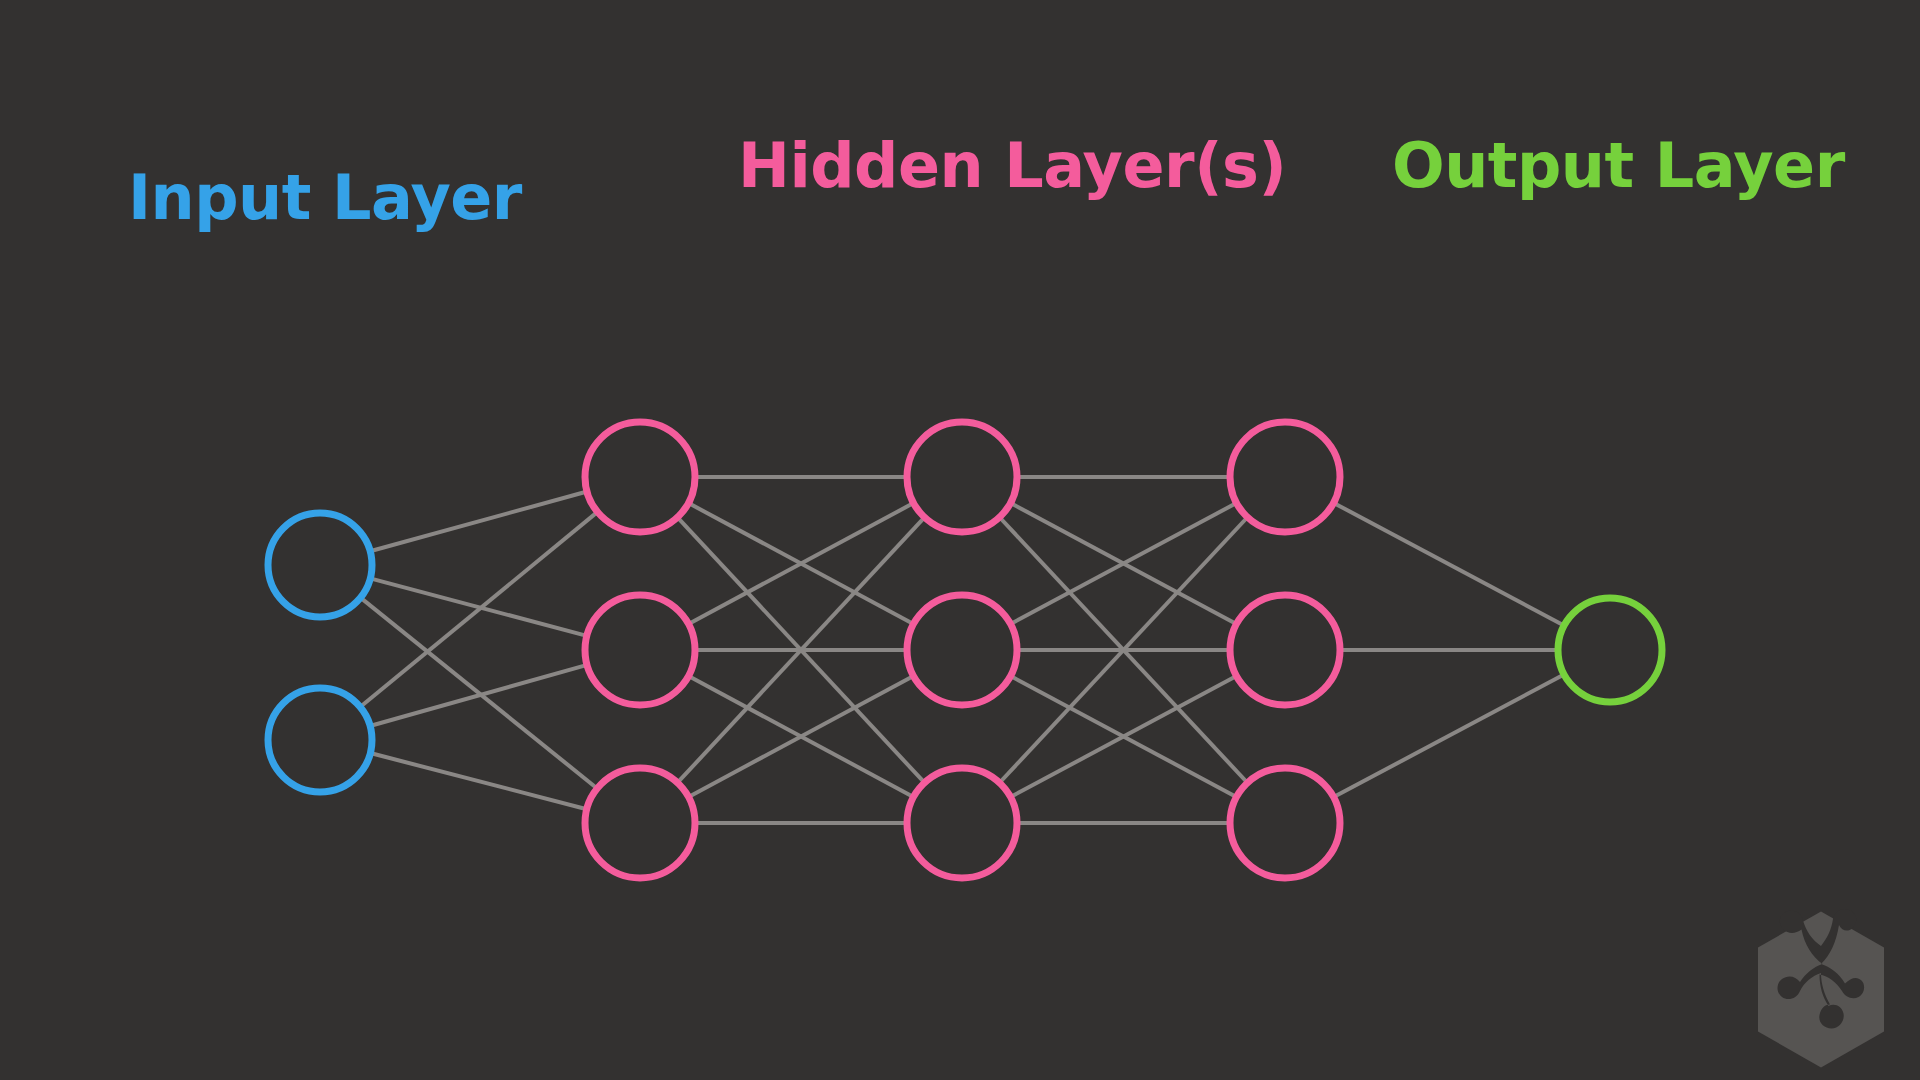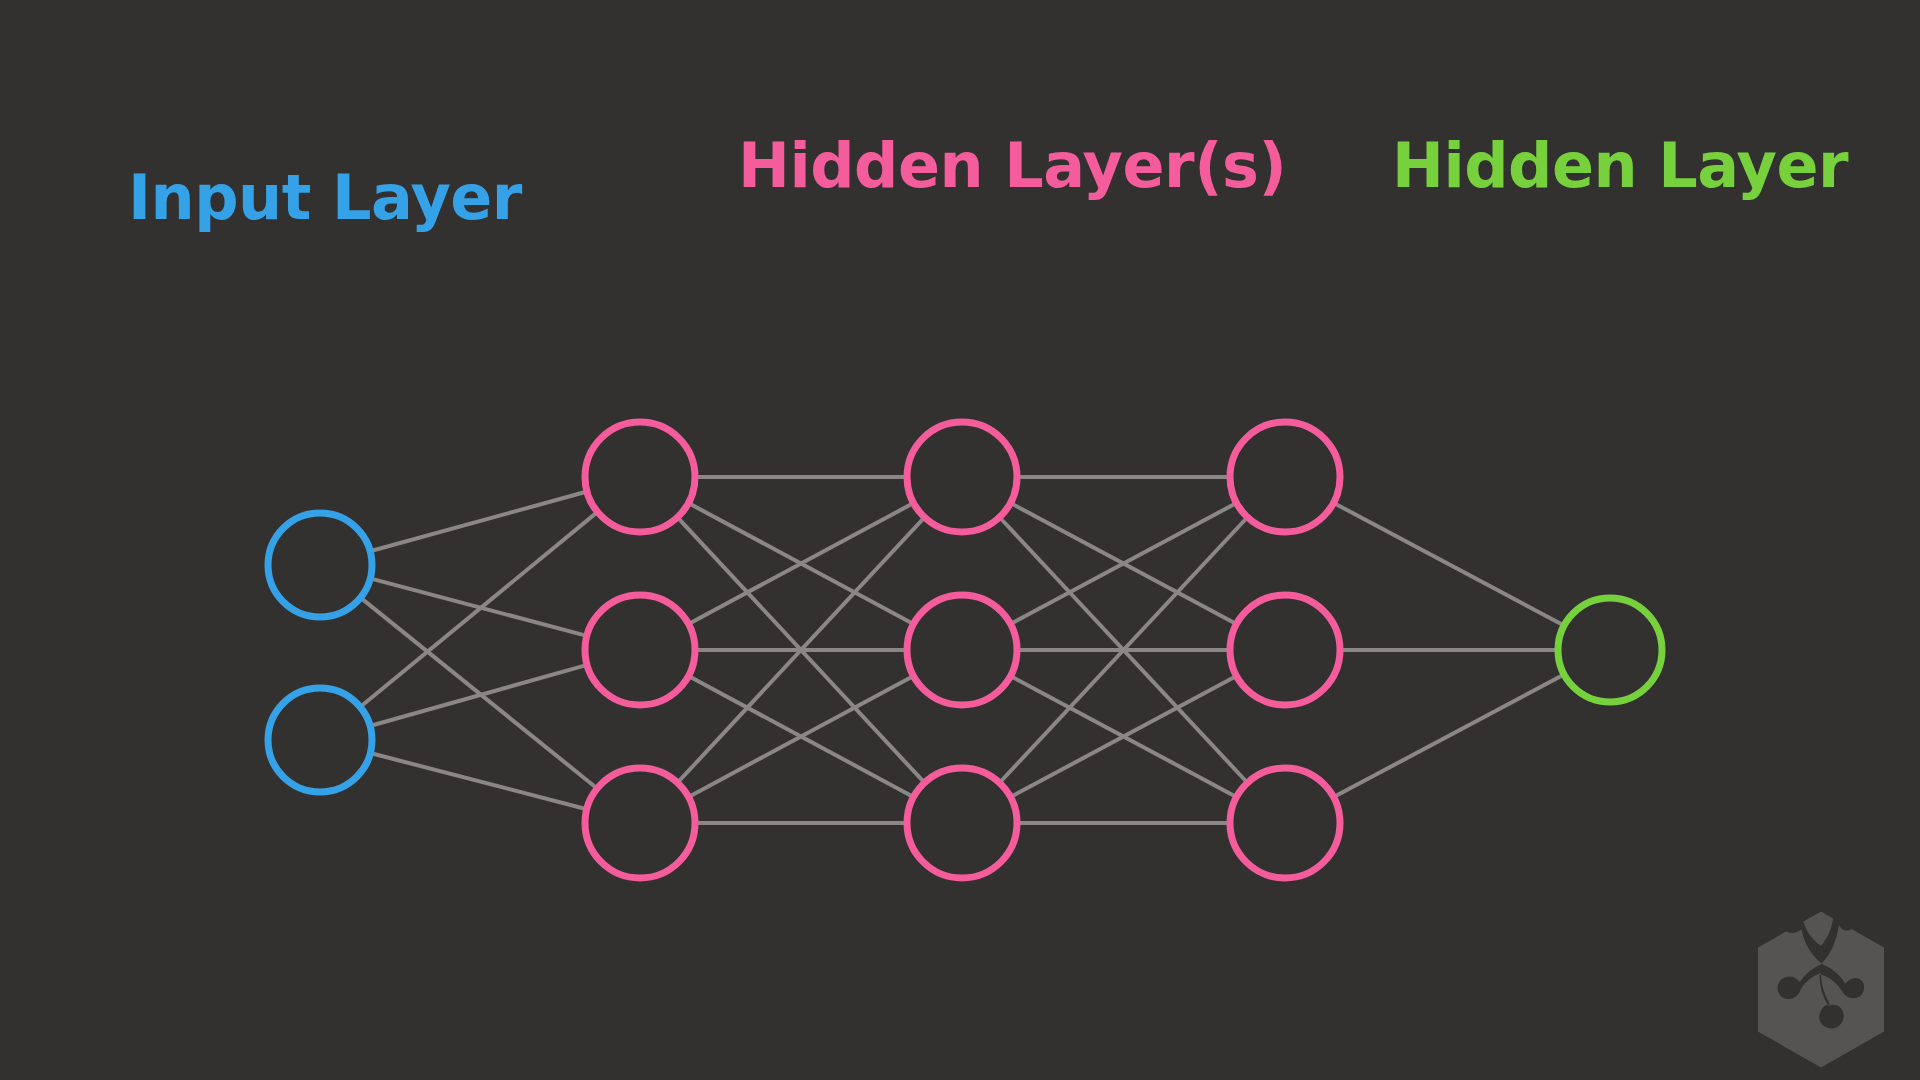--- a/index.html
+++ b/index.html
@@ -96,21 +96,21 @@
         <circle cx="1285" cy="477" r="55" fill="none" stroke="#F45C9C" stroke-width="7"></circle>
         <circle cx="1285" cy="650" r="55" fill="none" stroke="#F45C9C" stroke-width="7"></circle>
         <circle cx="1285" cy="823" r="55" fill="none" stroke="#F45C9C" stroke-width="7"></circle>
         <circle cx="1610" cy="650" r="52" fill="none" stroke="#76D13C" stroke-width="7"></circle>
       </g>
   </svg>
 
   <div class="layer-labels">
     <div class="layer-label" id="label-input" style="color: rgb(53, 162, 232);">Input Layer</div>
     <div class="layer-label" id="label-hidden" style="color: rgb(244, 92, 156); margin-left: 41px;">Hidden Layer(s)</div>
-    <div class="layer-label" id="label-output" style="color: rgb(118, 209, 60);">Hidden Layer</div>
+    <div class="layer-label" id="label-output" style="color: rgb(118, 209, 60);">Output Layer</div>
   </div>
 
   <svg id="watermark" viewBox="0 0 100 110" xmlns="http://www.w3.org/2000/svg">
     <path d="M50 3 L92 27 L92 83 L50 107 L8 83 L8 27 Z" fill="#565452" stroke="none" stroke-linejoin="round"></path>
     <path d="M62 12 C60 24 56 32 50 38 C56 40 62 44 66 51
              C70 47 74 46 77 49 C80 52 79 58 75 60
              C71 62 66 60 64 56 C60 50 55 46 49 45
              C49 53 51 60 55 66 C59 64 64 66 65 71
              C66 76 62 81 57 81 C52 81 48 77 49 72
              C50 67 53 65 56 65 C52 58 50 51 50 44

